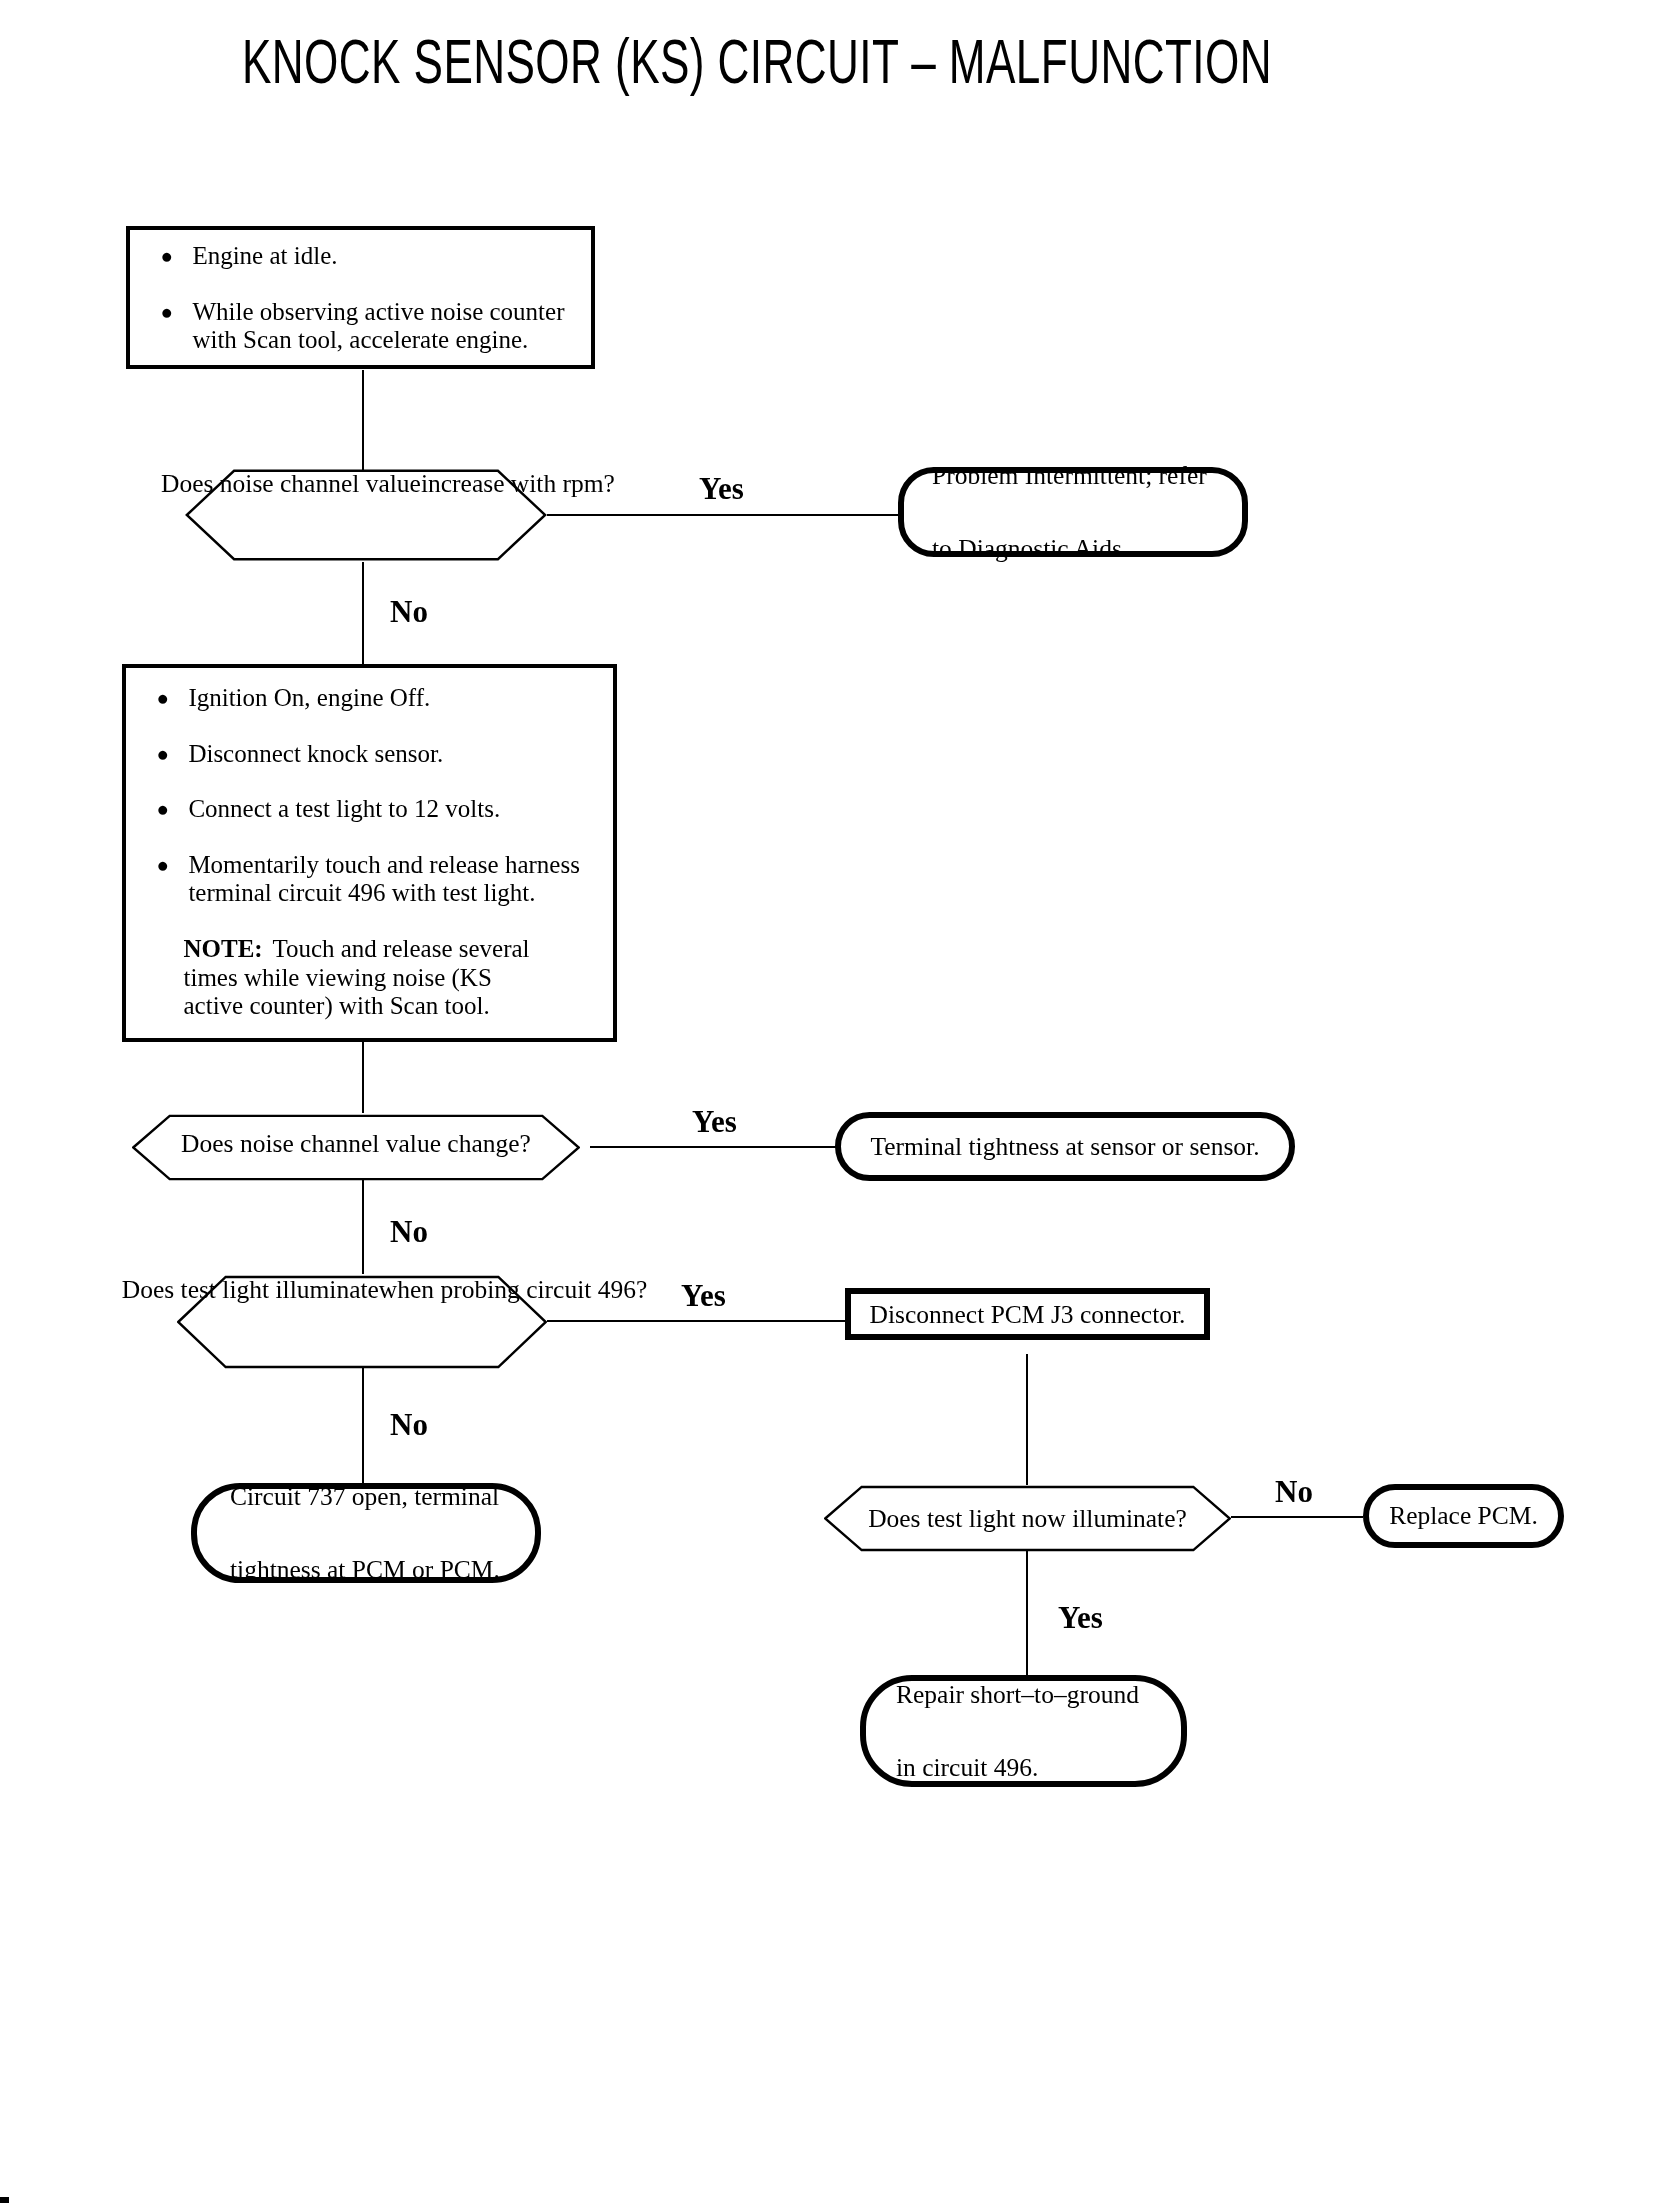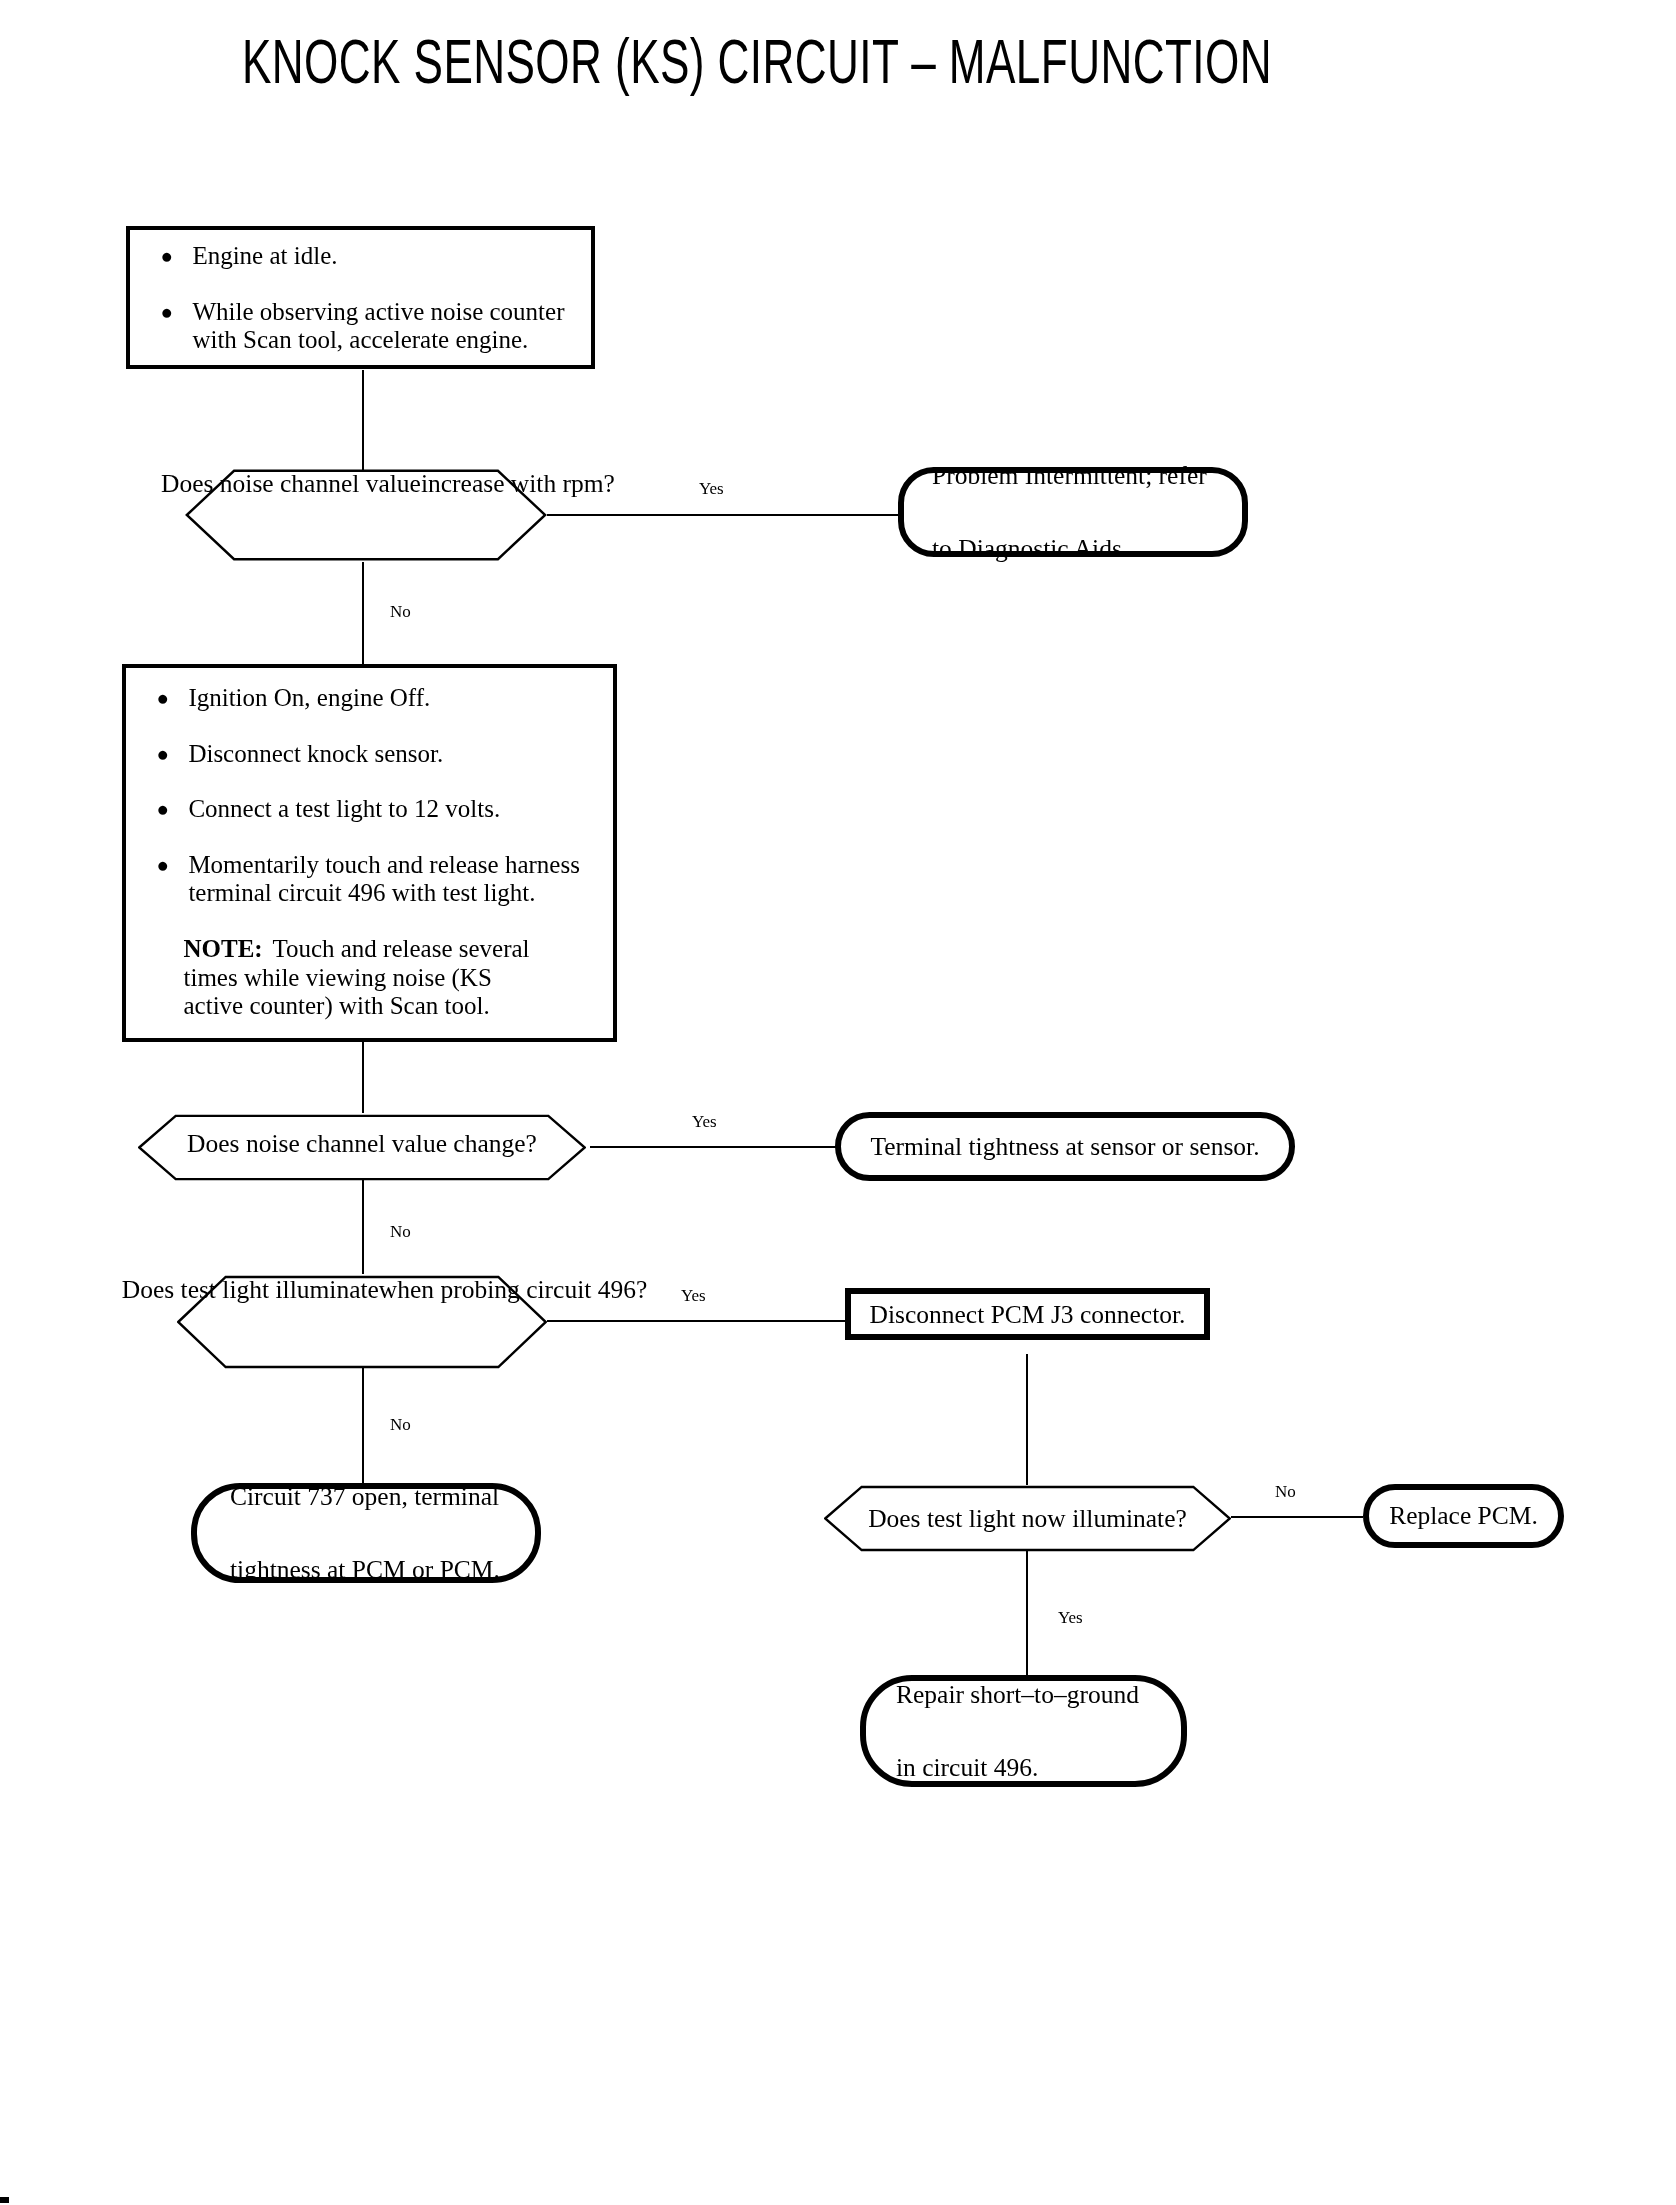--- a/index.html
+++ b/index.html
@@ -69,22 +69,23 @@
   .note-block{margin:27px 0 0 32px;}
   .note-label{font-weight:bold;}
   .note-rest{margin-left:9.7px;}
   
   .line{position:absolute;background:#000;}
   .line.v{width:1.8px;}
   .line.h{height:1.8px;}
   
   .edge-label{
     position:absolute;
-    font-size:17px;line-height:29px;
+    font-size:31px;line-height:29px;
     white-space:nowrap;
+    font-weight:bold;
   }
   .artifact{position:absolute;left:0;top:2197px;width:8.5px;height:6px;background:#000;}
 </style>
 </head>
 <body>
 
 <div class="page">
 
   <div class="page-title">KNOCK SENSOR (KS) CIRCUIT – MALFUNCTION</div>
 
@@ -154,21 +155,21 @@
     </div>
     <div class="note-block">
       <div class="tline"><span class="note-label">NOTE:</span><span class="note-rest">Touch and release several</span></div>
       <span class="tline">times while viewing noise (KS</span>
       <span class="tline">active counter) with Scan tool.</span>
     </div>
   </div>
 
   <div class="line v" style="left:362px;top:1042px;height:71px;"></div>
 
-  <div class="decision" style="left:138px;top:1114px;width:448px;height:59px;">
+  <div class="decision" style="left:132px;top:1114px;width:448px;height:59px;">
     <svg width="448" height="67" viewBox="0 0 737 110">
       <polygon points="2,55 62,3 675,3 735,55 675,107 62,107" fill="#ffffff" stroke="#000000" stroke-width="4"></polygon>
     </svg>
     <div class="hex-text center">
       <span class="tline">Does noise channel value change?</span>
     </div>
   </div>
 
   <div class="line h" style="left:590px;top:1146px;width:247px;"></div>
   <div class="edge-label" style="left:692px;top:1107px;">Yes</div>

